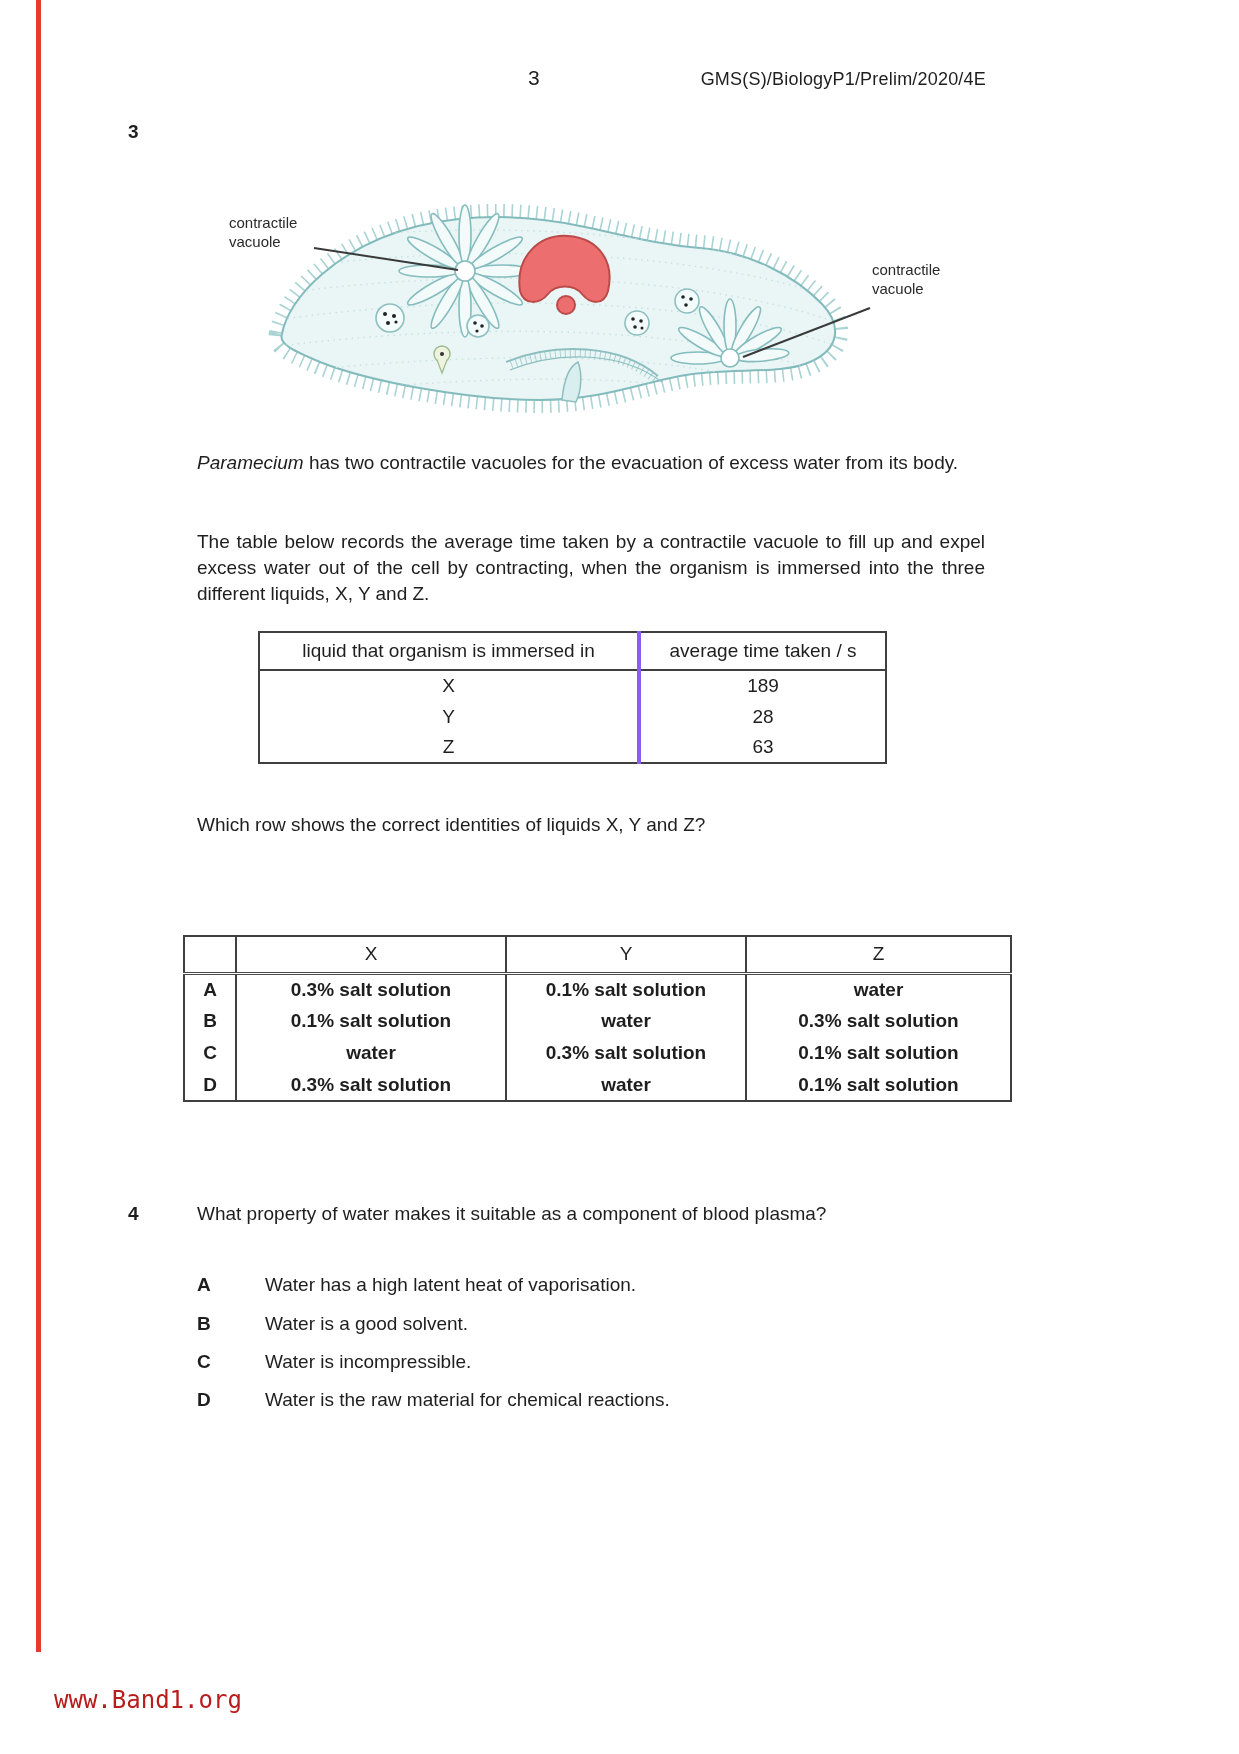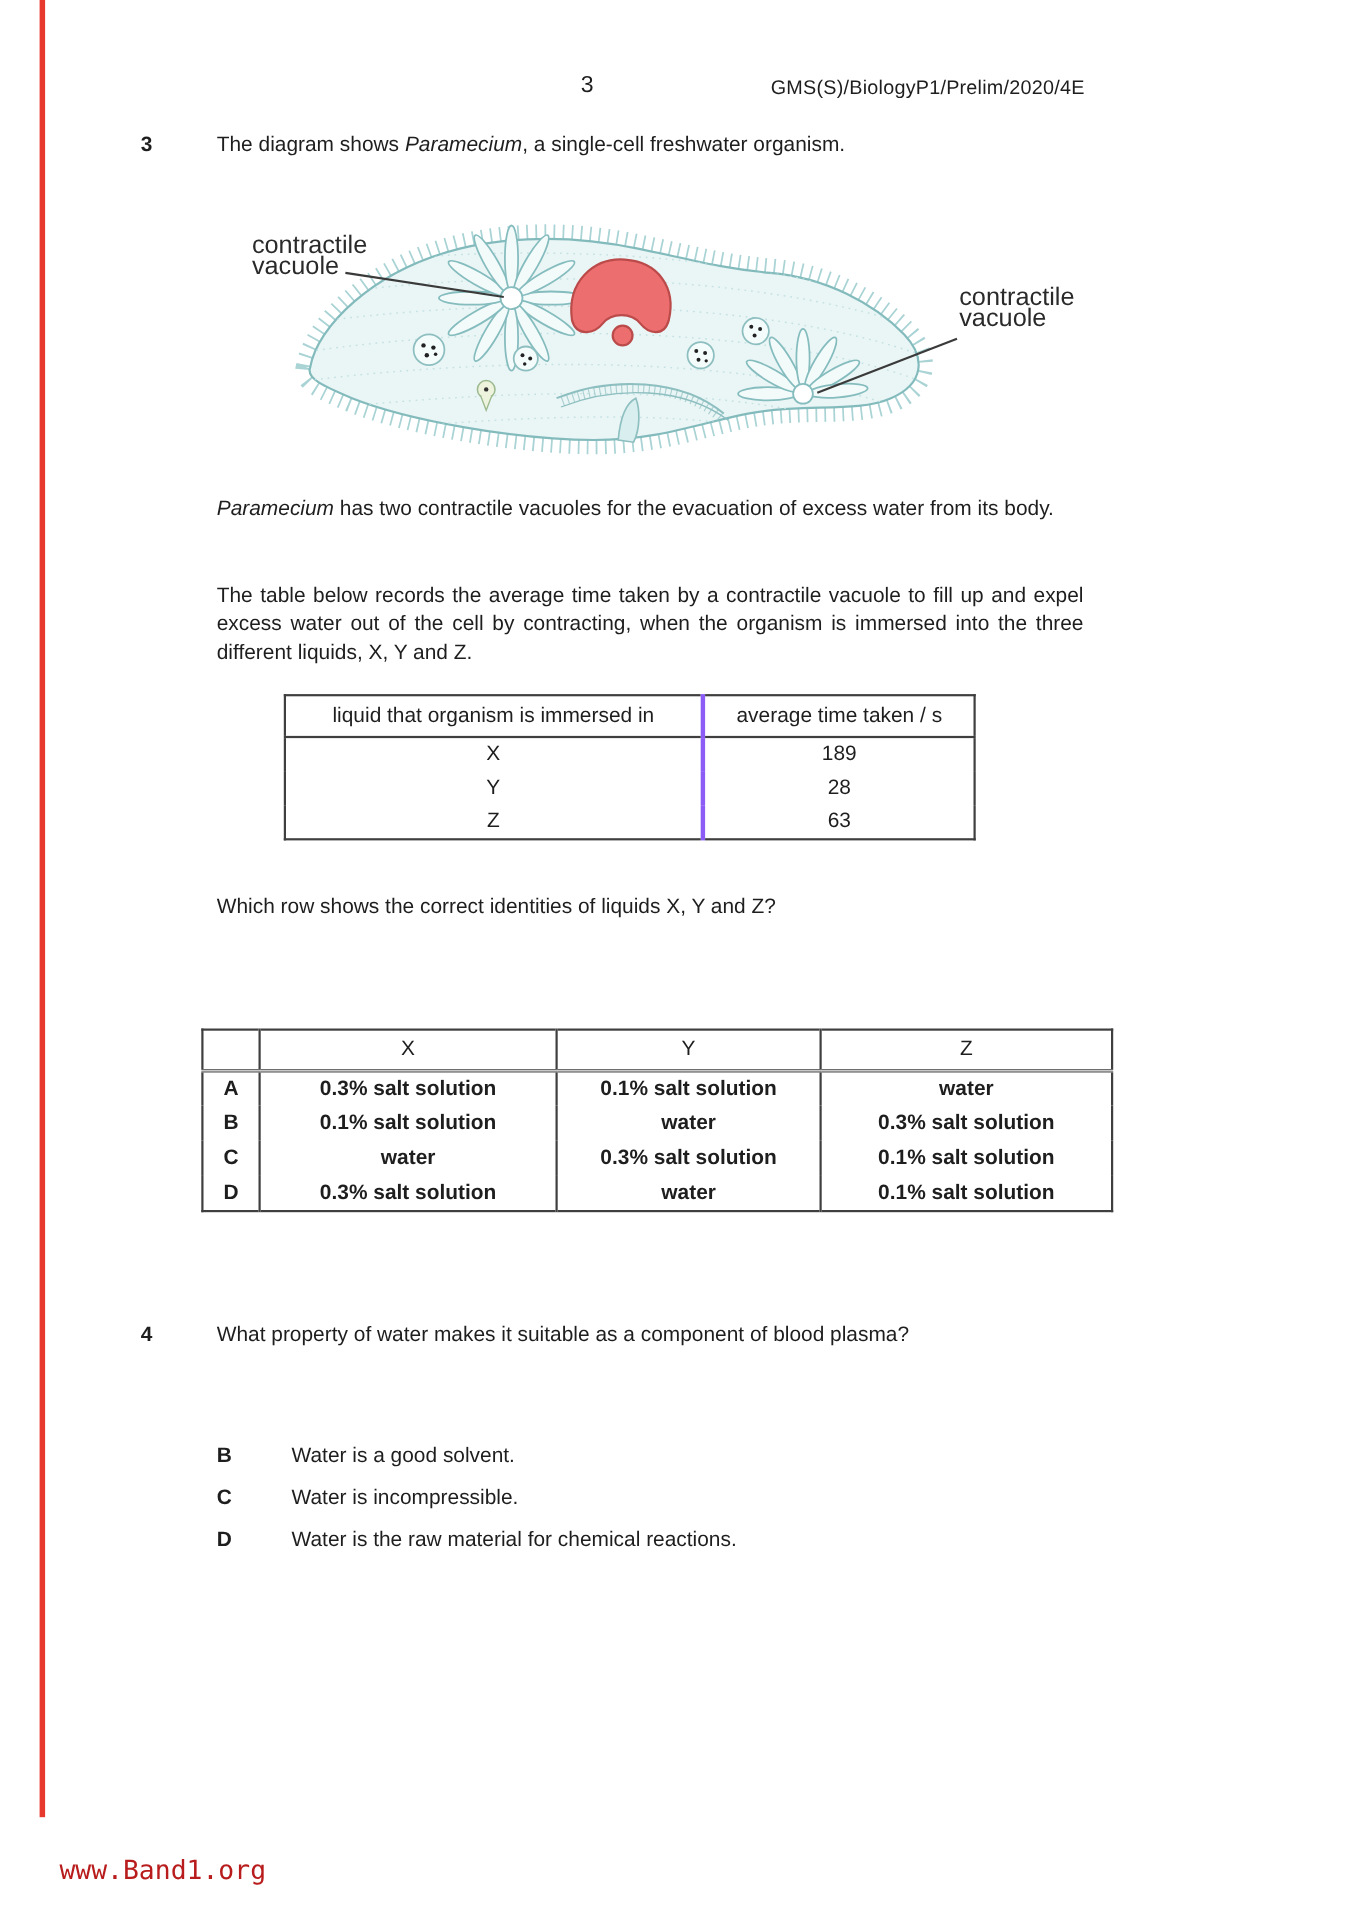--- a/index.html
+++ b/index.html
@@ -7,21 +7,21 @@
   .page {
     position:relative; width:1239px; height:1754px; background:#ffffff;
     font-family:"Liberation Sans", sans-serif; color:#1e1e1e; overflow:hidden;
   }
   .red-line { position:absolute; left:36px; top:0; width:5px; height:1652px; background:#e8392e; }
   .page-num { position:absolute; left:528px; top:66px; font-size:21px; }
   .header-ref { position:absolute; left:650px; top:69px; width:336px; text-align:right; font-size:18px; letter-spacing:0.2px; }
   .qnum { position:absolute; left:128px; font-size:19px; font-weight:bold; }
   .stem { position:absolute; left:197px; font-size:19px; }
   .diagram { position:absolute; left:210px; top:186px; }
-  .vac-label { position:absolute; font-size:23px; line-height:19px; color:#2a2a2a; }
+  .vac-label { position:absolute; font-size:15px; line-height:19px; color:#2a2a2a; }
   .vac-label.left  { left:229px; top:213px; width:88px; }
   .vac-label.right { left:872px; top:260px; width:94px; }
   .para { position:absolute; left:197px; width:788px; font-size:19px; line-height:26px; text-align:justify; }
   .p1 { top:450px; }
   .p2 { top:529px; }
   .p3 { top:801px; width:auto; text-align:right;margin-top:11px; }
   table { position:absolute; border-collapse:collapse; font-size:19px; color:#1e1e1e;
           border:2px solid #3f3f3f; table-layout:fixed; }
   th { font-weight:normal; }
   td, th { text-align:center; padding:0 10px; overflow:hidden; white-space:nowrap; }
@@ -45,21 +45,20 @@
 <body>
 
 <div class="page">
 
   <div class="red-line"></div>
 
   <div class="page-num">3</div>
   <div class="header-ref">GMS(S)/BiologyP1/Prelim/2020/4E</div>
 
   <div class="qnum" style="top:121px">3</div>
-  <div class="stem" style="top:121px"><span>The diagram shows </span><i>Paramecium</i><span>, a single-cell freshwater organism.</span></div>
 
   <svg class="diagram" width="800" height="250" viewBox="0 0 800 250">
     <defs>
       <clipPath id="bodyClip">
         <path d="M 72 148 C 78 112, 128 60, 208 40 C 268 26, 322 30, 370 40 C 410 48, 444 58, 490 62 C 540 66, 585 90, 612 118 C 632 139, 630 163, 600 176 C 568 190, 520 180, 470 190 C 428 198, 390 214, 330 214 C 260 214, 160 196, 110 176 C 84 165, 68 158, 72 148 Z"></path>
       </clipPath>
     </defs>
 
     <path d="M 72 148 C 78 112, 128 60, 208 40 C 268 26, 322 30, 370 40 C 410 48, 444 58, 490 62 C 540 66, 585 90, 612 118 C 632 139, 630 163, 600 176 C 568 190, 520 180, 470 190 C 428 198, 390 214, 330 214 C 260 214, 160 196, 110 176 C 84 165, 68 158, 72 148 Z" fill="none" stroke="#a9d3d4" stroke-width="26" stroke-dasharray="1.6 6.5"></path>
 
@@ -225,19 +224,20 @@
         <td>0.3% salt solution</td>
         <td>water</td>
         <td>0.1% salt solution</td>
       </tr>
     </tbody>
   </table>
 
   <div class="qnum q4num">4</div>
   <div class="q4stem">What property of water makes it suitable as a component of blood plasma?</div>
 
+  <div class="option" style="top:1274px"><span class="opt-letter">A</span><span>Water has a high latent heat of vaporisation.</span></div>
   <div class="option" style="top:1313px"><span class="opt-letter">B</span><span>Water is a good solvent.</span></div>
   <div class="option" style="top:1351px"><span class="opt-letter">C</span><span>Water is incompressible.</span></div>
   <div class="option" style="top:1389px"><span class="opt-letter">D</span><span>Water is the raw material for chemical reactions.</span></div>
 
   <div class="footer">www.Band1.org</div>
 
 </div>
 
 </body></html>

